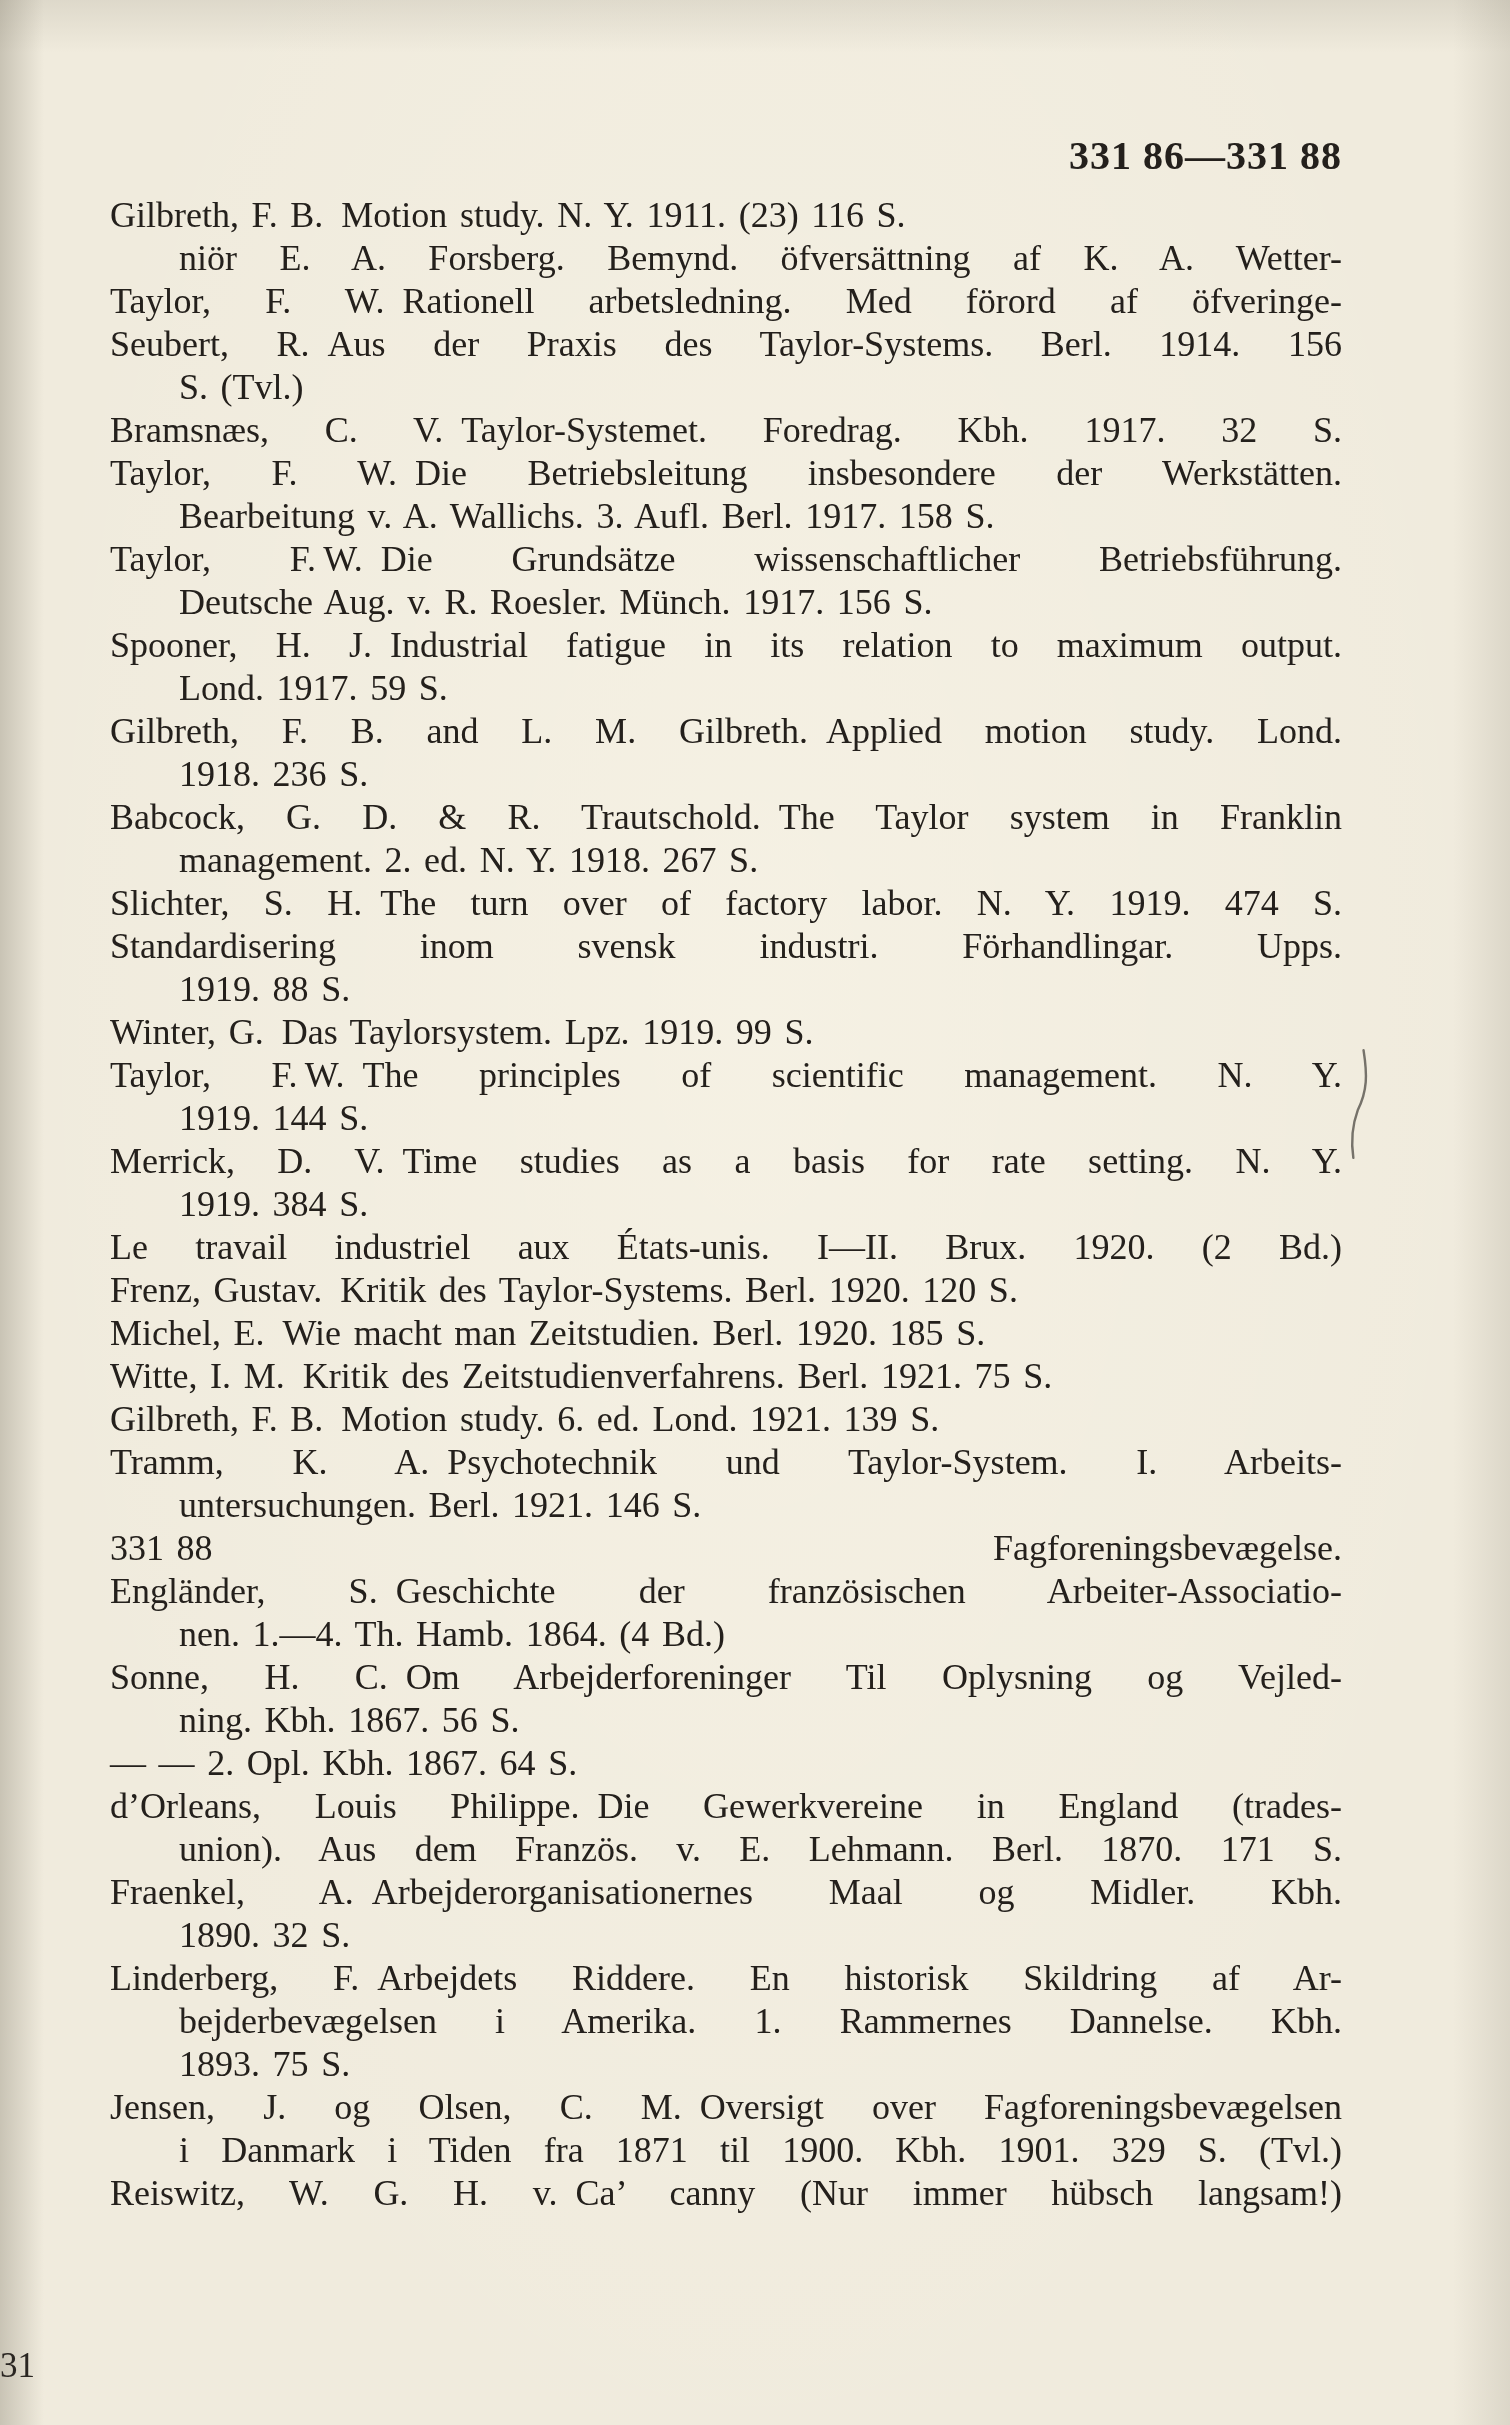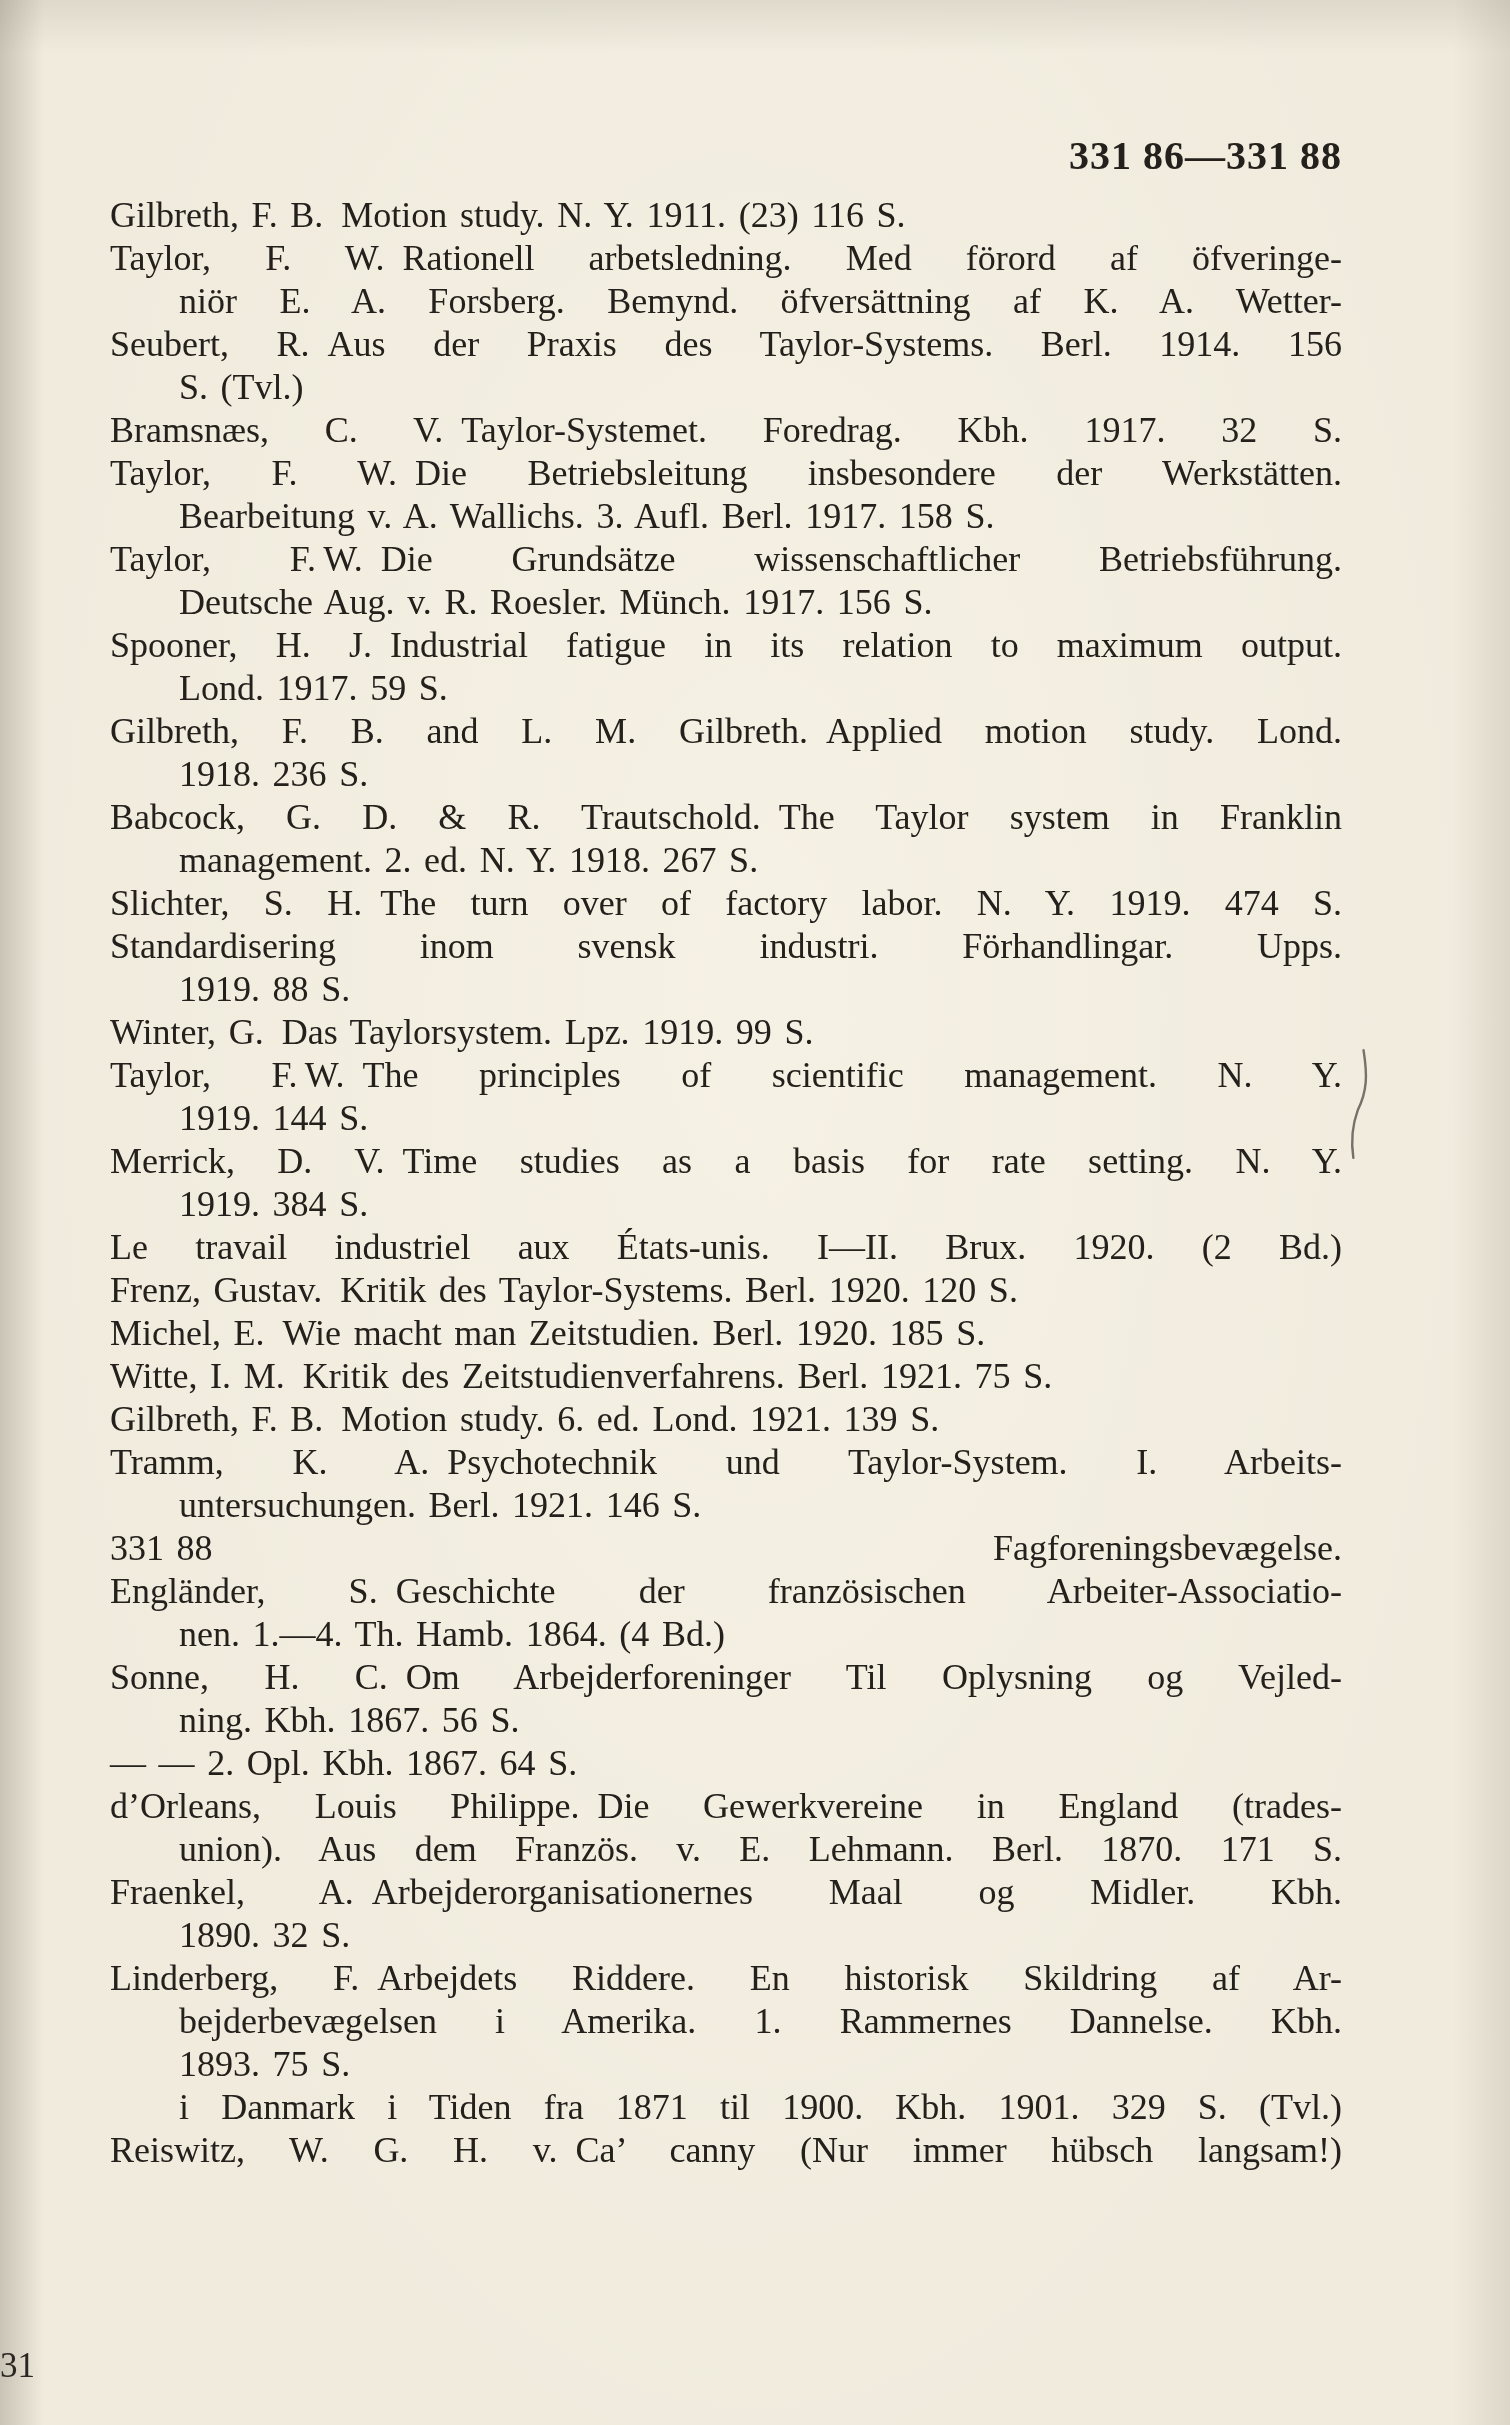--- a/index.html
+++ b/index.html
@@ -74,22 +74,22 @@
 </head>
 <body>
 
 <div class="paper-shade"></div>
 
 <div class="content">
   <div class="header-row">331 86—331 88</div>
 
   <div>
       <div class="line"><span class="b">Gilbreth, F. B.</span><span class="r"> Motion study. N. Y. 1911. (23) 116 S.</span></div>
+      <div class="line cont fill"><span class="r">niör E. A. Forsberg. Bemynd. öfversättning af K. A. Wetter-</span></div>
       <div class="line fill"><span class="b">Taylor, F. W.</span><span class="r"> Rationell arbetsledning. Med förord af öfveringe-</span></div>
-      <div class="line cont fill"><span class="r">niör E. A. Forsberg. Bemynd. öfversättning af K. A. Wetter-</span></div>
       <div class="line fill"><span class="b">Seubert, R.</span><span class="r"> Aus der Praxis des Taylor-Systems. Berl. 1914. 156</span></div>
       <div class="line cont"><span class="r">S. (Tvl.)</span></div>
       <div class="line fill"><span class="b">Bramsnæs, C. V.</span><span class="r"> Taylor-Systemet. Foredrag. Kbh. 1917. 32 S.</span></div>
       <div class="line fill"><span class="b">Taylor, F. W.</span><span class="r"> Die Betriebsleitung insbesondere der Werkstätten.</span></div>
       <div class="line cont"><span class="r">Bearbeitung v. A. Wallichs. 3. Aufl. Berl. 1917. 158 S.</span></div>
       <div class="line fill"><span class="b">Taylor, F. W.</span><span class="r"> Die Grundsätze wissenschaftlicher Betriebsführung.</span></div>
       <div class="line cont"><span class="r">Deutsche Aug. v. R. Roesler. Münch. 1917. 156 S.</span></div>
       <div class="line fill"><span class="b">Spooner, H. J.</span><span class="r"> Industrial fatigue in its relation to maximum output.</span></div>
       <div class="line cont"><span class="r">Lond. 1917. 59 S.</span></div>
       <div class="line fill"><span class="b">Gilbreth, F. B.</span><span class="r"> and </span><span class="b">L. M. Gilbreth.</span><span class="r"> Applied motion study. Lond.</span></div>
@@ -120,20 +120,21 @@
       <div class="line fill"><span class="b">Sonne, H. C.</span><span class="r"> Om Arbejderforeninger Til Oplysning og Vejled-</span></div>
       <div class="line cont"><span class="r">ning. Kbh. 1867. 56 S.</span></div>
       <div class="line"><span class="r">— — 2. Opl. Kbh. 1867. 64 S.</span></div>
       <div class="line fill"><span class="b">d’Orleans, Louis Philippe.</span><span class="r"> Die Gewerkvereine in England (trades-</span></div>
       <div class="line cont fill"><span class="r">union). Aus dem Französ. v. E. Lehmann. Berl. 1870. 171 S.</span></div>
       <div class="line fill"><span class="b">Fraenkel, A.</span><span class="r"> Arbejderorganisationernes Maal og Midler. Kbh.</span></div>
       <div class="line cont"><span class="r">1890. 32 S.</span></div>
       <div class="line fill"><span class="b">Linderberg, F.</span><span class="r"> Arbejdets Riddere. En historisk Skildring af Ar-</span></div>
       <div class="line cont fill"><span class="r">bejderbevægelsen i Amerika. 1. Rammernes Dannelse. Kbh.</span></div>
       <div class="line cont"><span class="r">1893. 75 S.</span></div>
+      <div class="line fill"><span class="b">Jensen, J.</span><span class="r"> og </span><span class="b">Olsen, C. M.</span><span class="r"> Oversigt over Fagforeningsbevægelsen</span></div>
       <div class="line cont fill"><span class="r">i Danmark i Tiden fra 1871 til 1900. Kbh. 1901. 329 S. (Tvl.)</span></div>
       <div class="line fill"><span class="b">Reiswitz, W. G. H. v.</span><span class="r"> Ca’ canny (Nur immer hübsch langsam!)</span></div>
     </div>
 </div>
 
 <div class="stray-ink-mark">
   <svg width="20.4" height="112" viewBox="0 0 42 230" xmlns="http://www.w3.org/2000/svg">
     <path d="M32 4 C 40 55, 40 88, 20 128 C 9 158, 6 192, 11 226" stroke="#4d4a44" fill="none" stroke-width="5" stroke-linecap="round"></path>
   </svg>
 </div>

